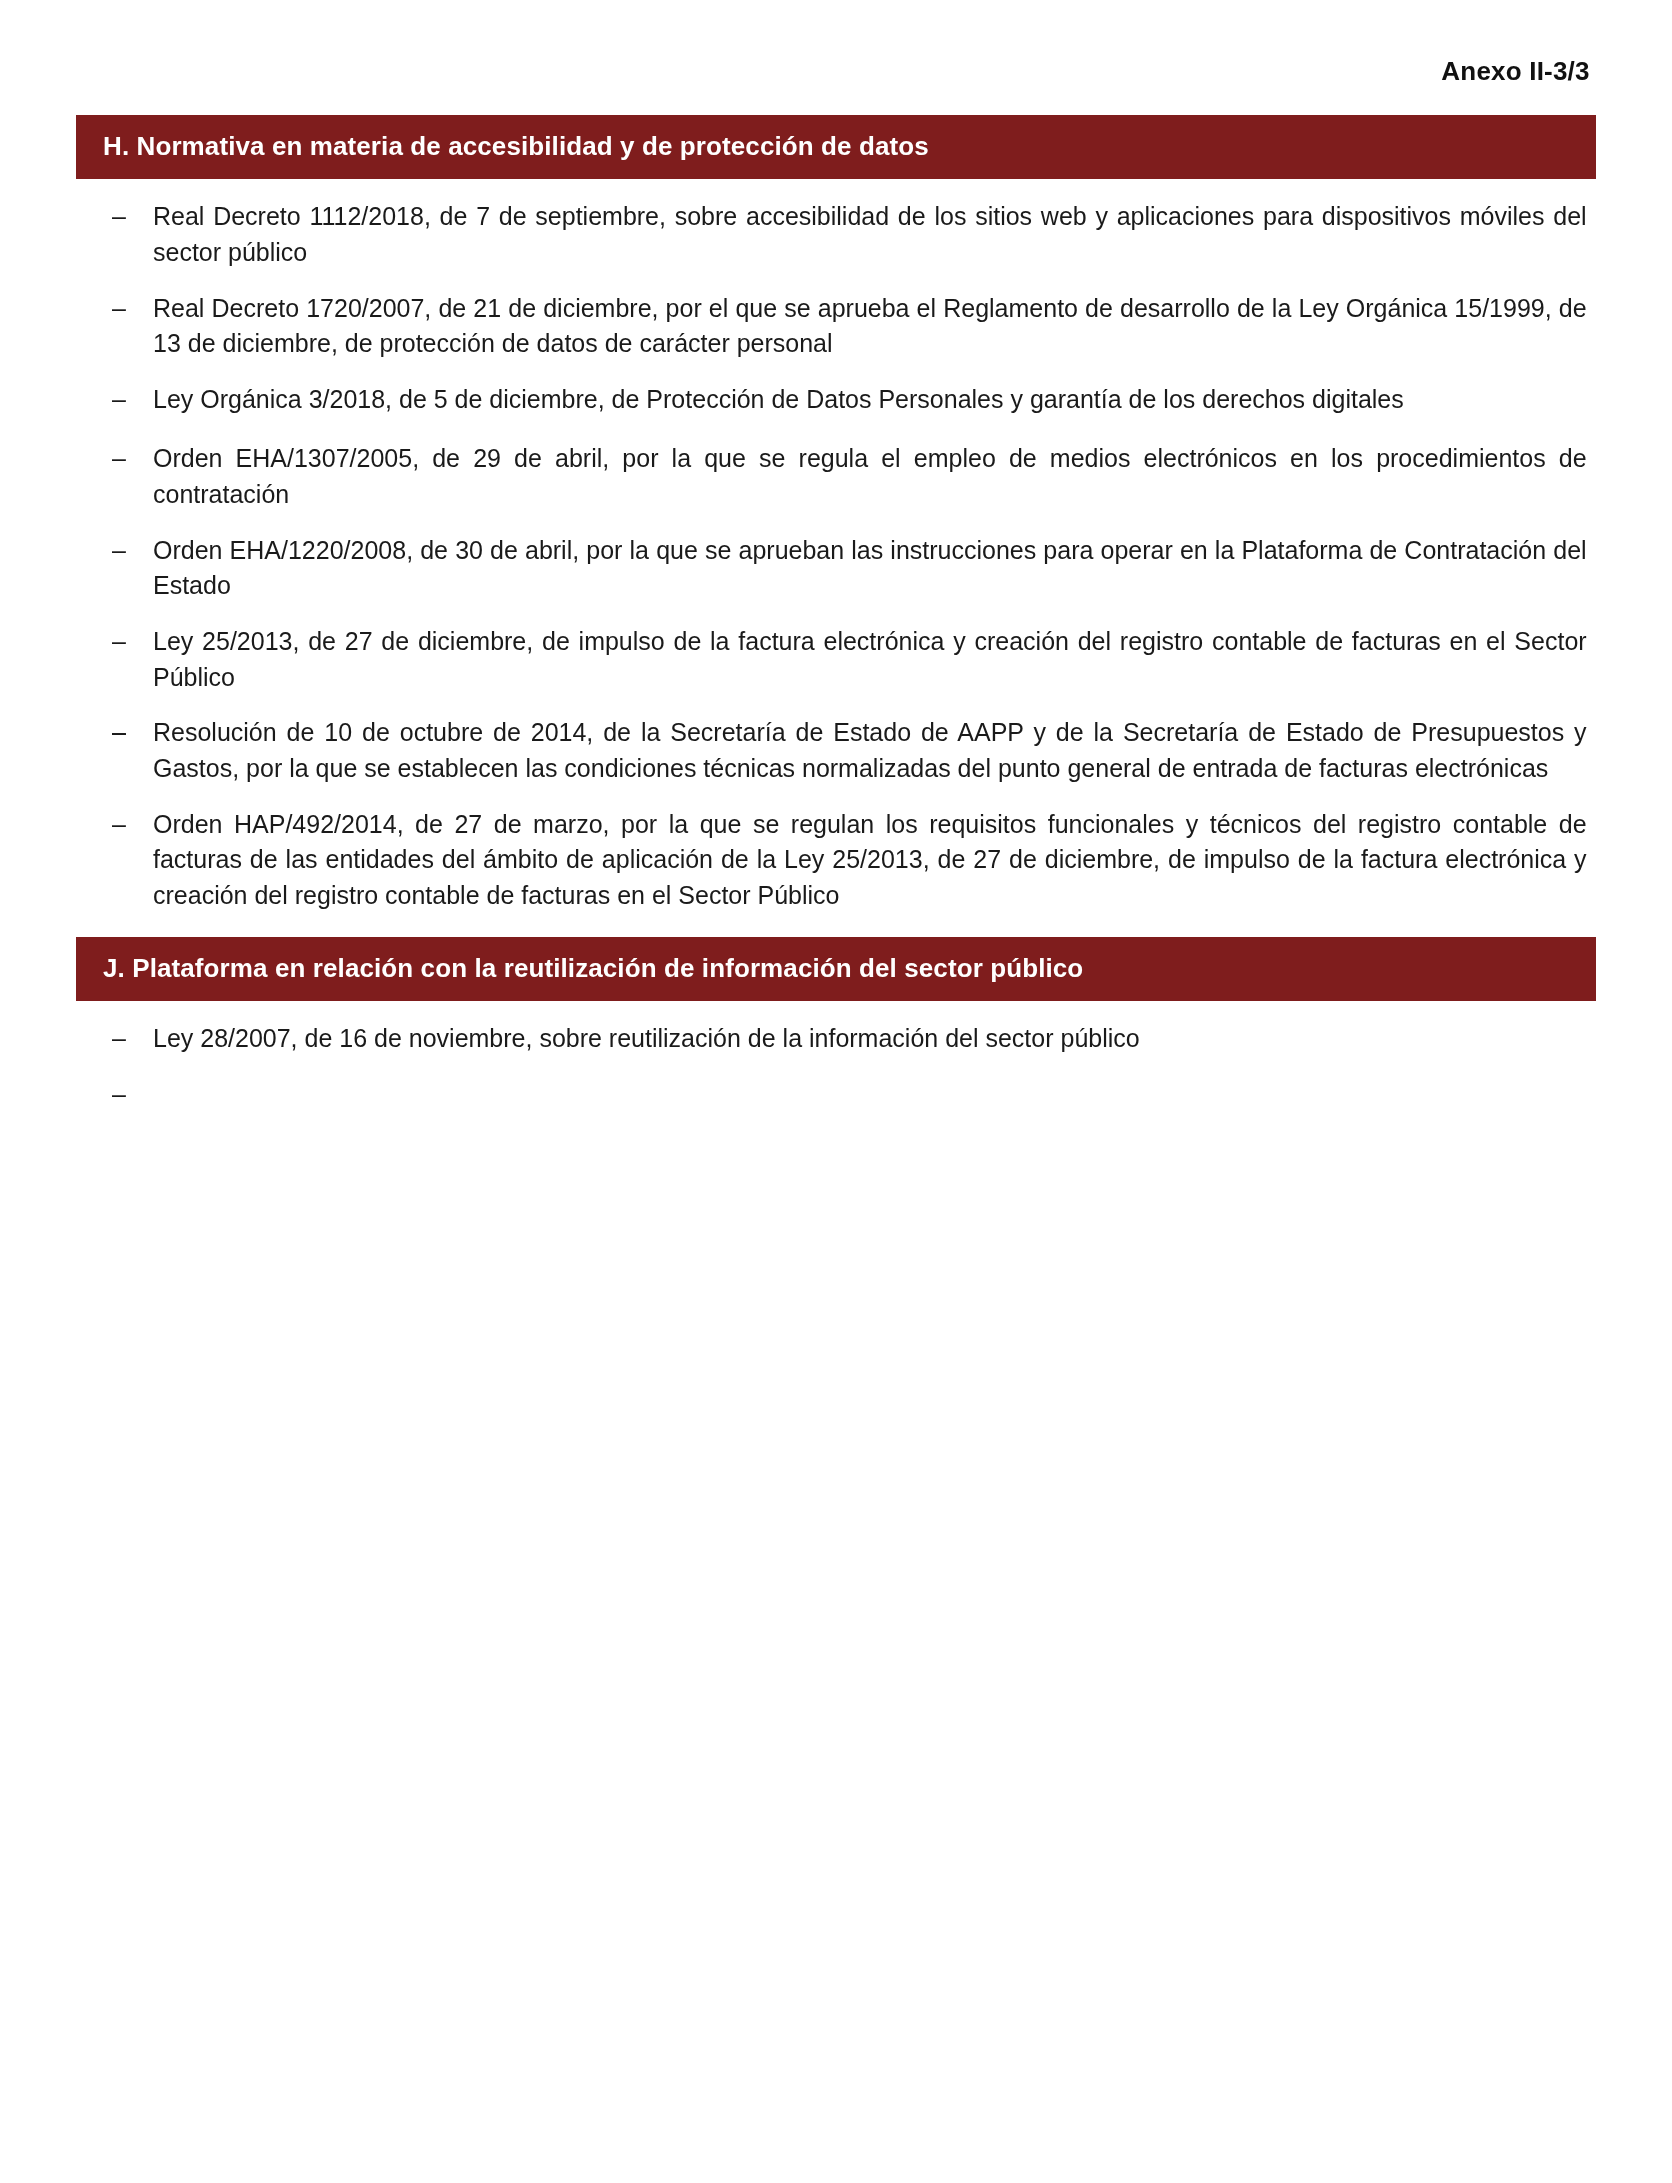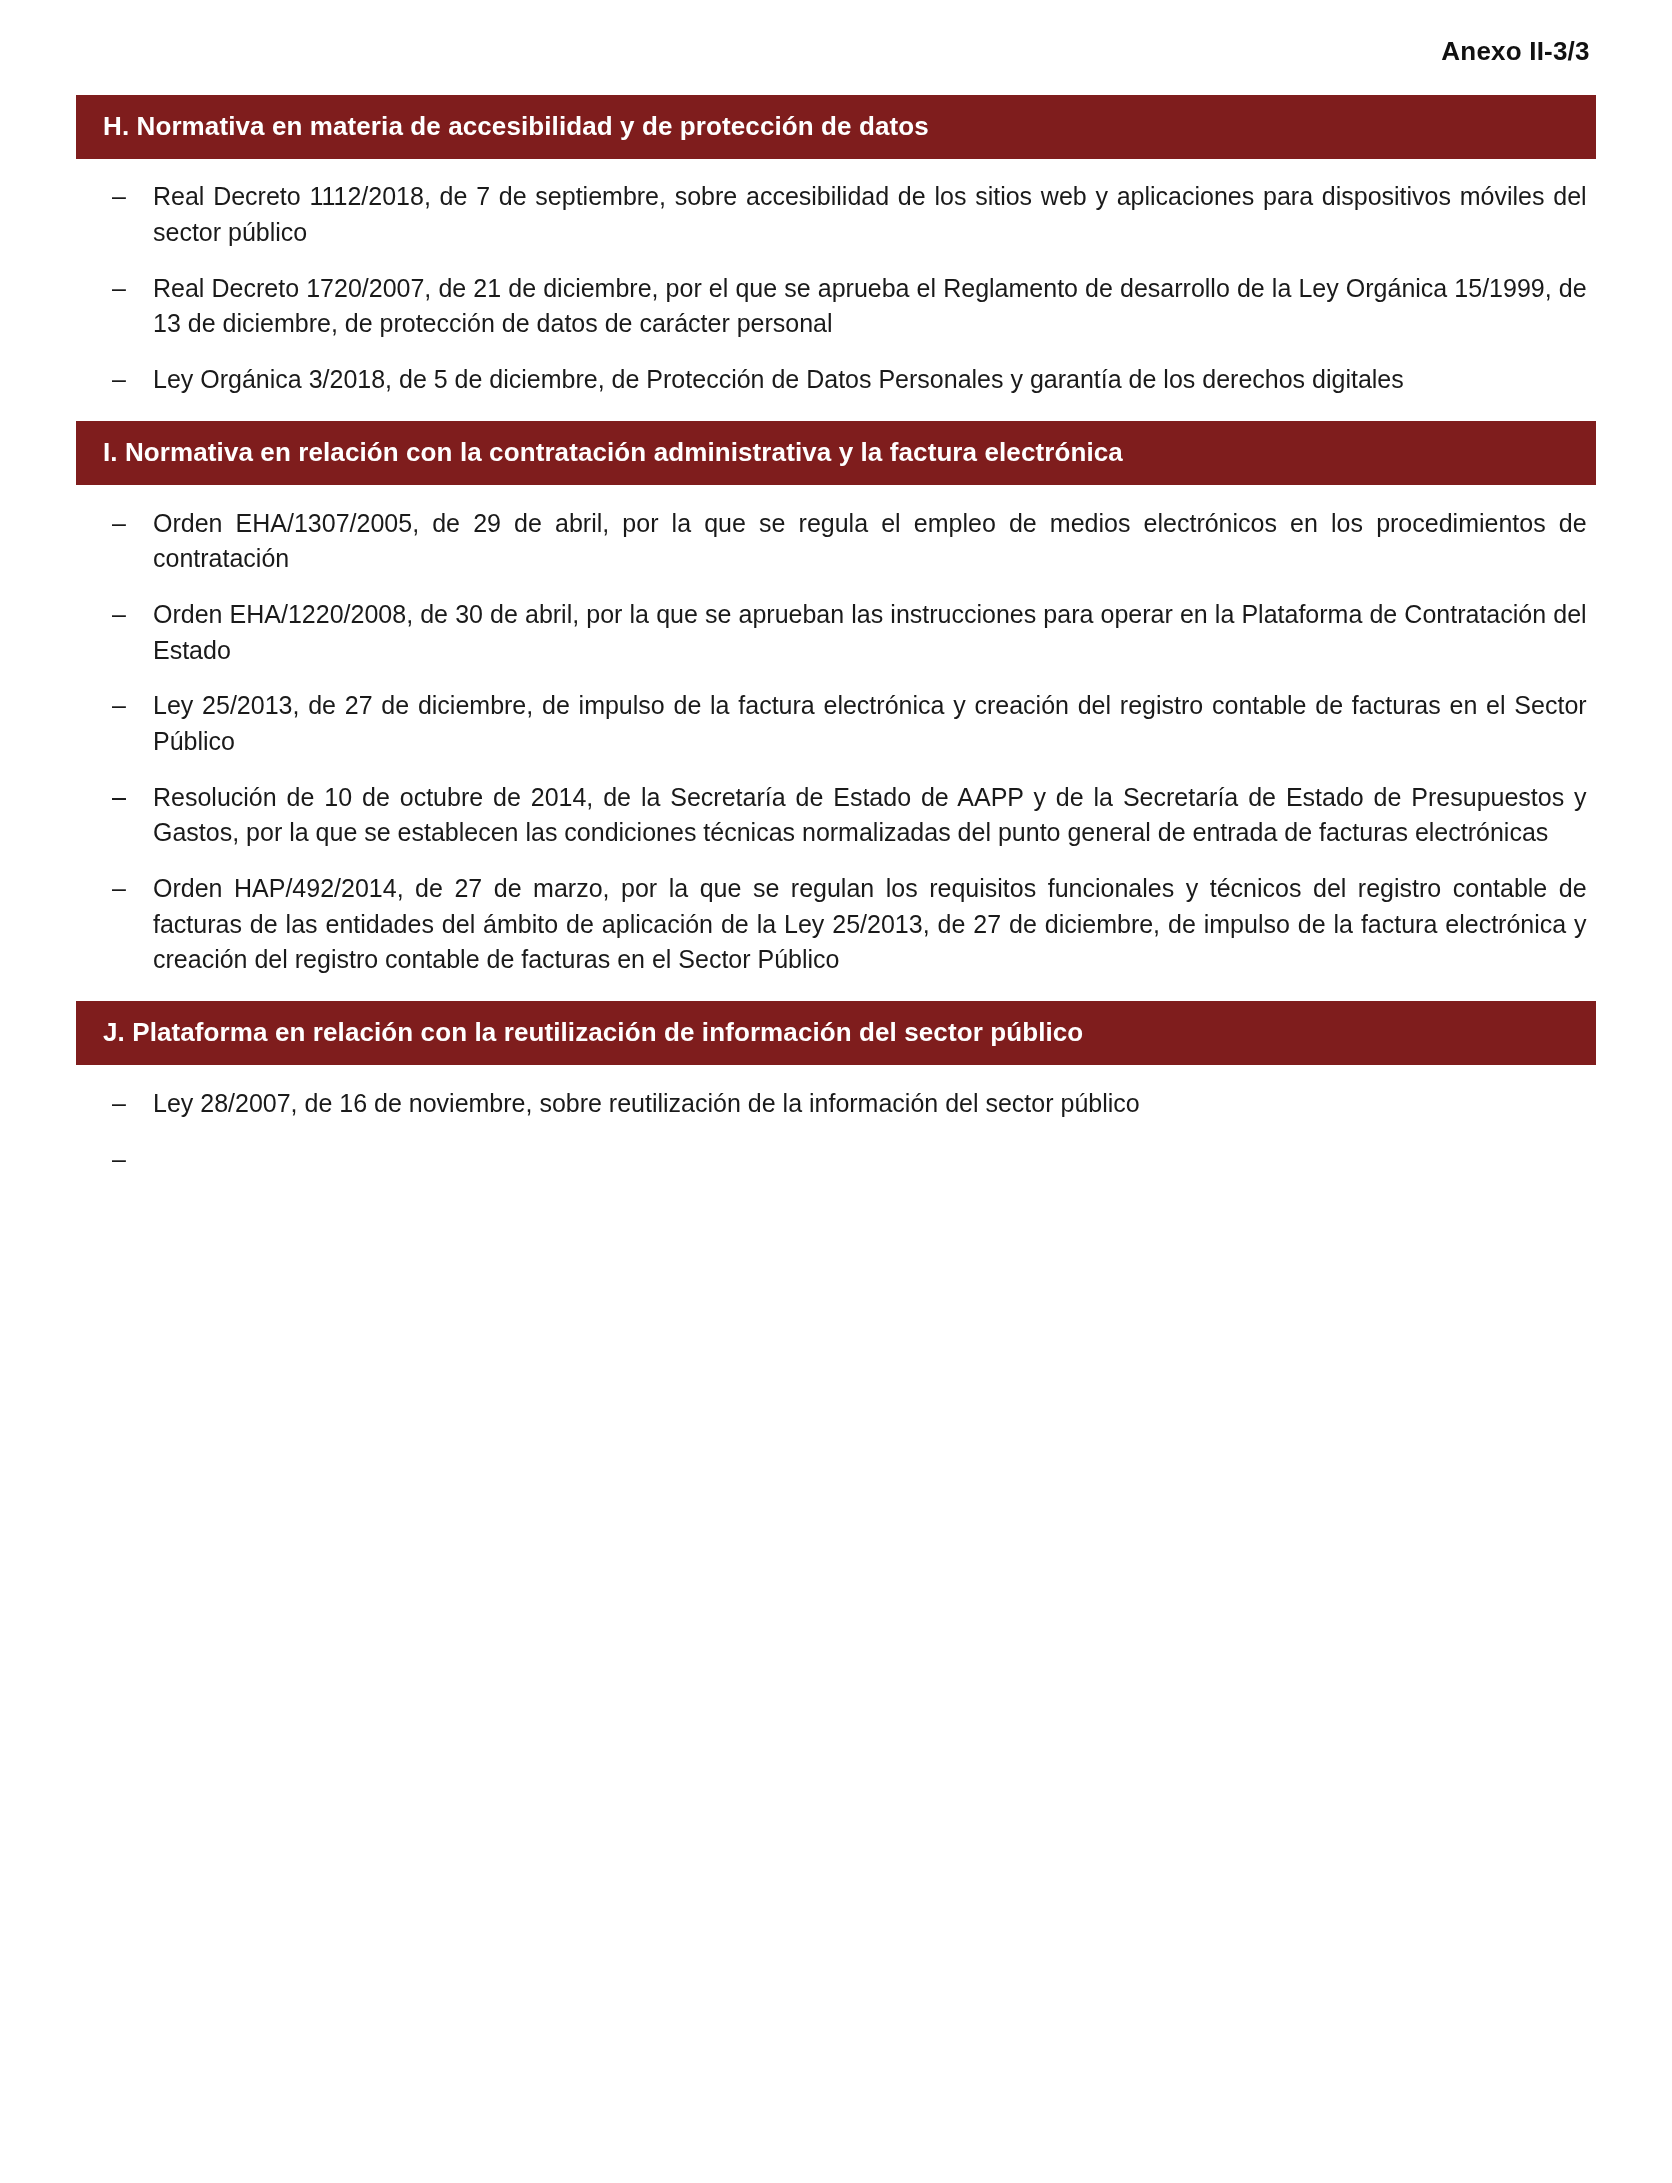--- a/index.html
+++ b/index.html
@@ -9,21 +9,21 @@
   body {
     width: 1672px;
     background: #ffffff;
     font-family: "Liberation Sans", sans-serif;
     color: #1a1a1a;
   }
   .page {
     width: 1672px;
     min-height: 2183px;
     box-sizing: border-box;
-    padding: 36px 76px 47px 76px;
+    padding: 56px 76px 47px 76px;
     position: relative;
   }
   .page-header {
     text-align: right;
     font-size: 26px;
     font-weight: bold;
     color: #111111;
     letter-spacing: 0.2px;
     padding-right: 6.3px;
     margin-bottom: 28px;
@@ -90,21 +90,20 @@
         <span>Real Decreto 1720/2007, de 21 de diciembre, por el que se aprueba el Reglamento de desarrollo de la Ley Orgánica 15/1999, de 13 de diciembre, de protección de datos de carácter personal</span>
       </li>
       <li>
         <span class="dash">–</span>
         <span>Ley Orgánica 3/2018, de 5 de diciembre, de Protección de Datos Personales y garantía de los derechos digitales</span>
       </li>
     </ul>
   </div>
 
   <div class="block">
-    <div class="section-bar tight-top">I. Normativa en relación con la contratación administrativa y la factura electrónica</div>
     <ul class="items">
       <li>
         <span class="dash">–</span>
         <span>Orden EHA/1307/2005, de 29 de abril, por la que se regula el empleo de medios electrónicos en los procedimientos de contratación</span>
       </li>
       <li>
         <span class="dash">–</span>
         <span>Orden EHA/1220/2008, de 30 de abril, por la que se aprueban las instrucciones para operar en la Plataforma de Contratación del Estado</span>
       </li>
       <li>

